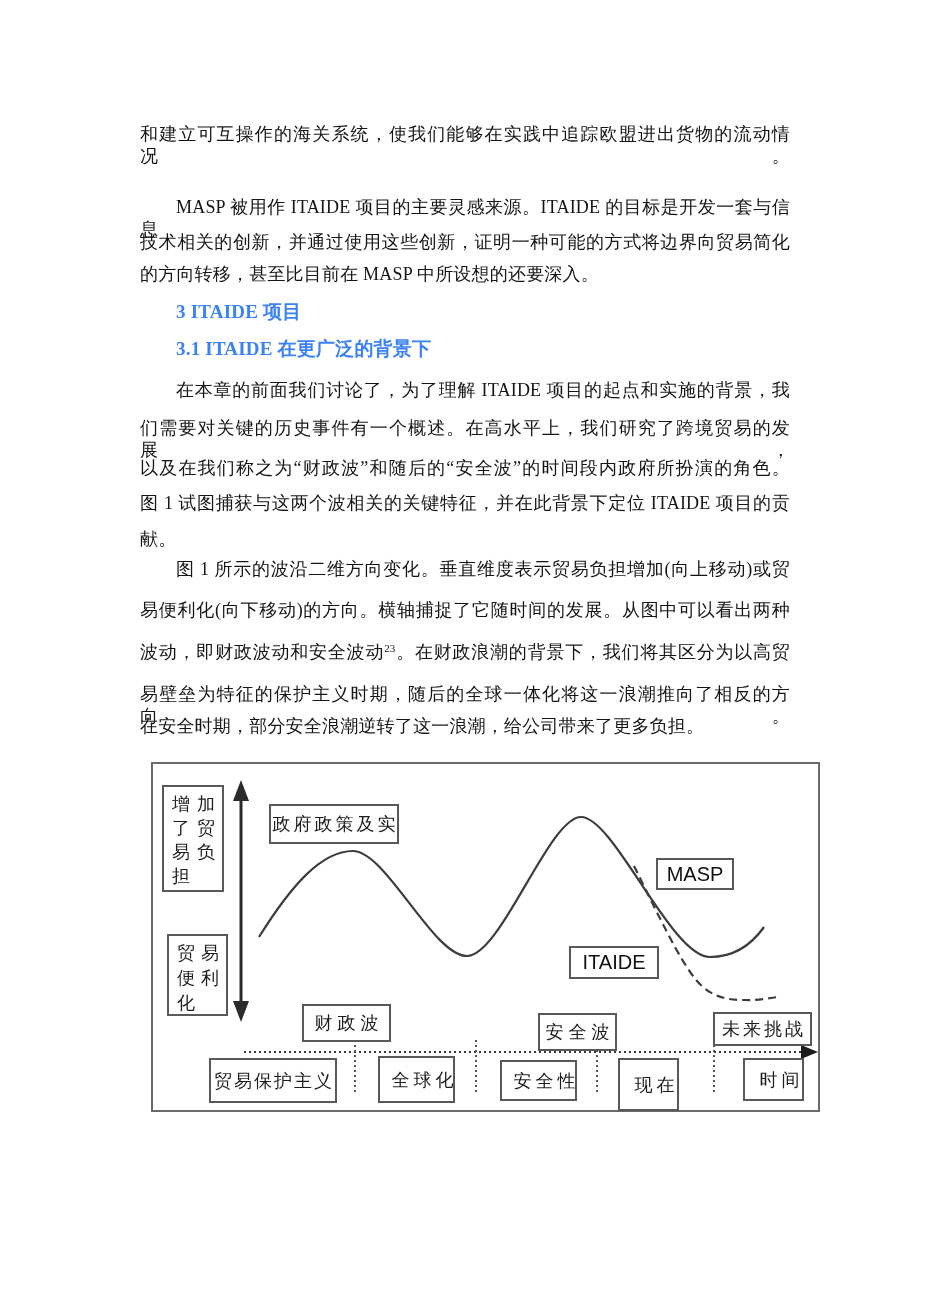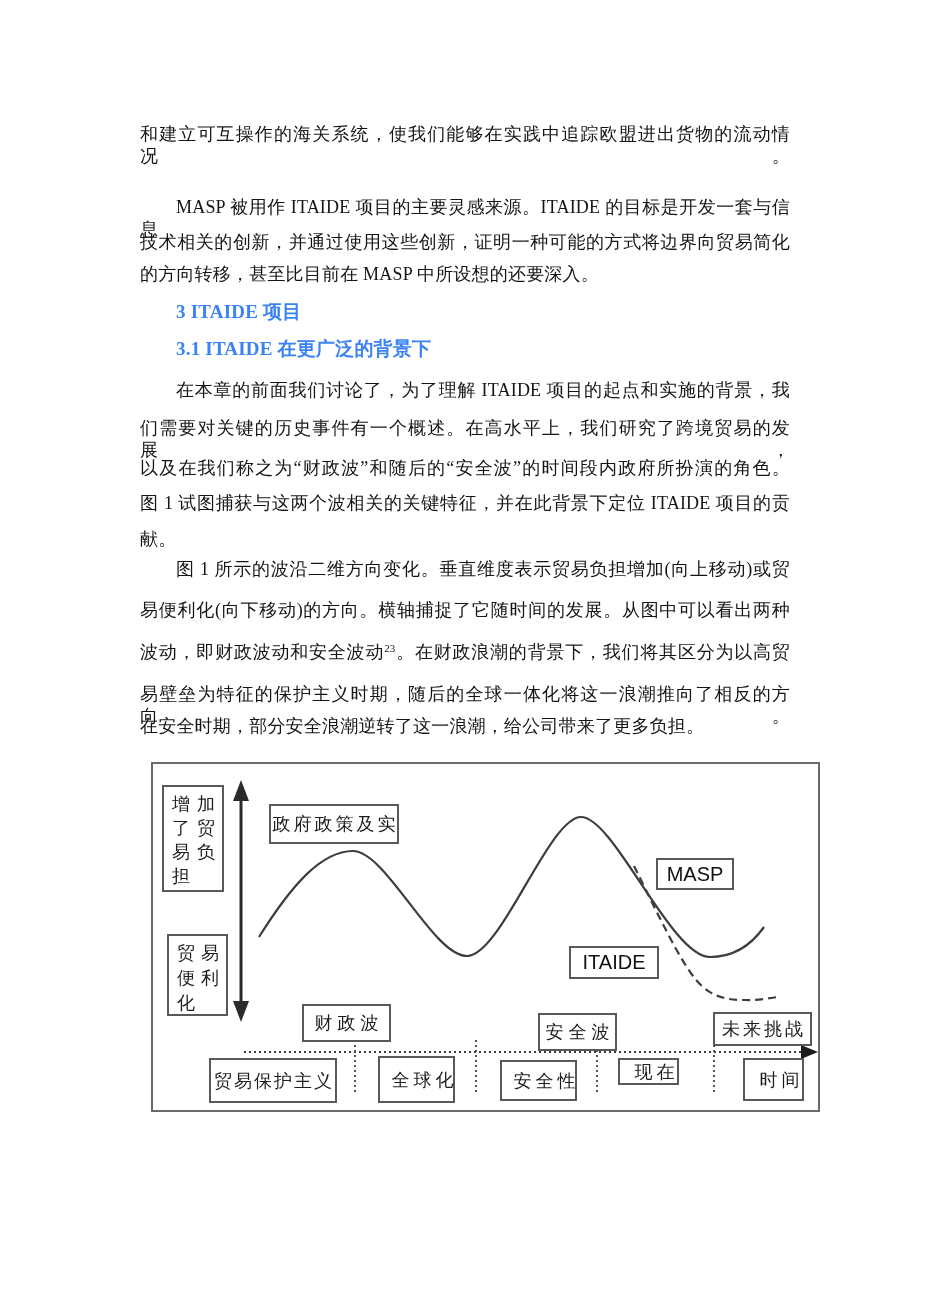--- a/index.html
+++ b/index.html
@@ -128,17 +128,17 @@
     <div class="fb" style="left:116px;top:40px;width:130px;height:40px">政府政策及实</div>
     <div class="fb latin" style="left:503px;top:94px;width:78px;height:32px">MASP</div>
     <div class="fb latin" style="left:416px;top:182px;width:90px;height:33px">ITAIDE</div>
     <div class="fb ls5" style="left:149px;top:240px;width:89px;height:38px">财政波</div>
     <div class="fb ls5" style="left:385px;top:249px;width:79px;height:38px">安全波</div>
     <div class="fb" style="left:560px;top:248px;width:99px;height:34px">未来挑战</div>
 
     <div class="fb ls2" style="left:56px;top:294px;width:128px;height:45px">贸易保护主义</div>
     <div class="fb ls4" style="left:225px;top:292px;width:77px;height:47px">全球化</div>
     <div class="fb ls4" style="left:347px;top:296px;width:77px;height:41px">安全性</div>
-    <div class="fb ls4" style="left:465px;top:294px;width:61px;height:27px">现在</div>
+    <div class="fb ls4" style="left:465px;top:294px;width:61px;height:53px">现在</div>
     <div class="fb ls4" style="left:590px;top:294px;width:61px;height:43px">时间</div>
 
   </div>
 </div>
 
 </body></html>

